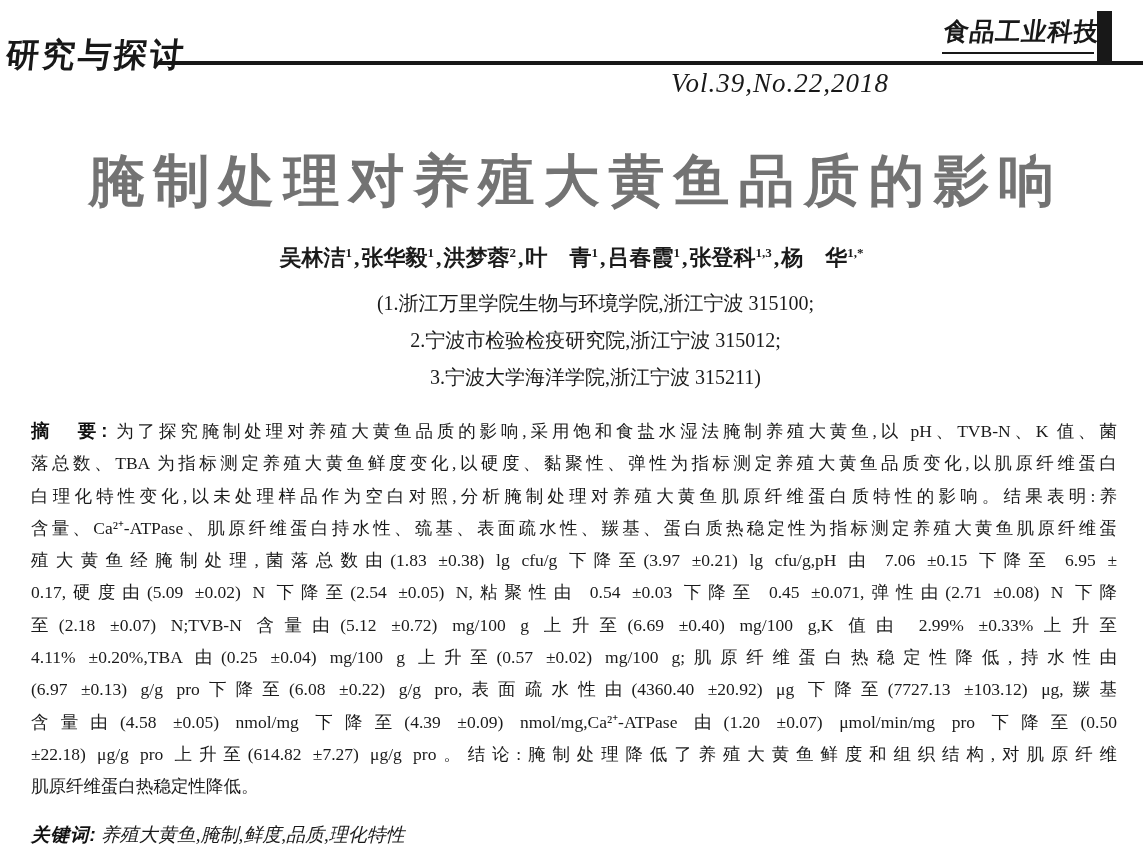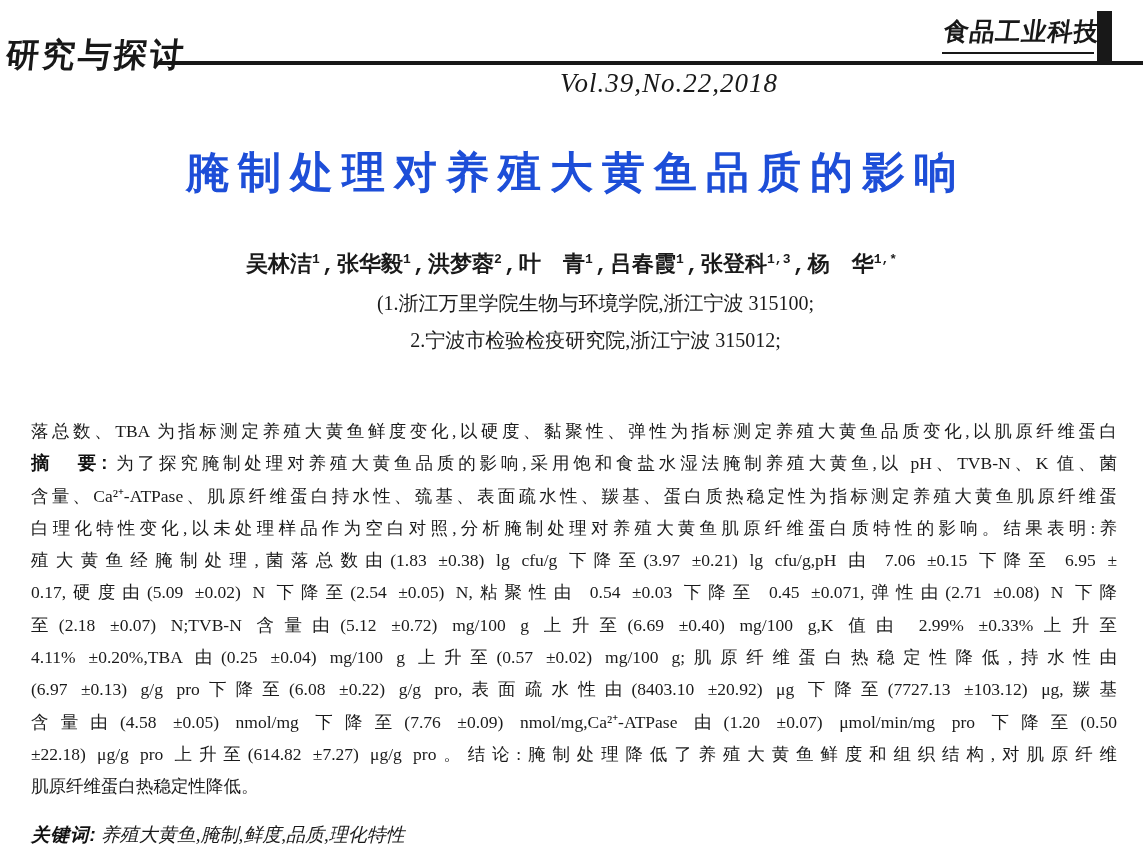--- a/index.html
+++ b/index.html
@@ -18,33 +18,33 @@
   }
   .rule-main { position:absolute; left:158px; top:61px; width:985px; height:4px; background:#181818; }
   .journal-name {
     position:absolute; left:944px; top:15px; width:152px; text-align:center;
     font-size:25px; font-weight:bold; letter-spacing:1px; transform:skewX(-8deg);
     color:#181818; white-space:nowrap;
   }
   .journal-underline { position:absolute; left:942px; top:52px; width:152px; height:2px; background:#181818; }
   .corner-bar { position:absolute; left:1097px; top:11px; width:15px; height:52px; background:#181818; }
   .volume {
-    position:absolute; left:560px; top:68px; width:440px; text-align:left;
+    position:absolute; left:560px; top:68px; width:440px; text-align:center;
     font-style:italic; font-size:27px; letter-spacing:1px; color:#181818;
   }
 
   
   .title {
     position:absolute; left:0; top:144px; width:100%; text-align:center;
-    font-size:43px; font-weight:bold; letter-spacing:9px; text-indent:9px;
-    color:#1d4ed8; white-space:nowrap;
+    font-size:56px; font-weight:bold; letter-spacing:9px; text-indent:9px;
+    color:#737373; white-space:nowrap;
   }
   .authors {
-    position:absolute; left:0; top:249px; width:100%; text-align:center;
-    font-family:Liberation Mono, monospace; font-weight:600; font-size:22px;
+    position:absolute; left:0; top:243px; width:100%; text-align:center;
+    font-family:Liberation Serif, serif; font-weight:600; font-size:22px;
     color:#1a1a1a; white-space:nowrap;
   }
   .authors sup { font-size:13px; font-weight:600; }
   .author-sep { padding:0 2px; }
   .affiliations { position:absolute; left:0; top:288px; width:100%; text-align:center; font-size:20px; color:#1a1a1a; }
   .aff-line { height:37px; line-height:31px;margin-left:48px; }
 
   
   .abstract { position:absolute; left:31px; top:418px; width:1086px; font-size:17.5px; color:#1a1a1a; }
   .abs-line {
@@ -72,33 +72,34 @@
   <div class="corner-bar"></div>
   <div class="volume">Vol.39,No.22,2018</div>
 
   <h1 class="title">腌制处理对养殖大黄鱼品质的影响</h1>
 
   <div class="authors"><span>吴林洁<sup>1</sup></span><span class="author-sep">,</span><span>张华毅<sup>1</sup></span><span class="author-sep">,</span><span>洪梦蓉<sup>2</sup></span><span class="author-sep">,</span><span>叶　青<sup>1</sup></span><span class="author-sep">,</span><span>吕春霞<sup>1</sup></span><span class="author-sep">,</span><span>张登科<sup>1,3</sup></span><span class="author-sep">,</span><span>杨　华<sup>1,*</sup></span></div>
 
   <div class="affiliations">
       <div class="aff-line">(1.浙江万里学院生物与环境学院,浙江宁波 315100;</div>
       <div class="aff-line">2.宁波市检验检疫研究院,浙江宁波 315012;</div>
+      <div class="aff-line">3.宁波大学海洋学院,浙江宁波 315211)</div>
     </div>
 
   <div class="abstract">
+      <div class="abs-line"><b class="inline-label">摘　要:</b>为了探究腌制处理对养殖大黄鱼品质的影响,采用饱和食盐水湿法腌制养殖大黄鱼,以 pH、TVB-N、K 值、菌</div>
       <div class="abs-line">落总数、TBA 为指标测定养殖大黄鱼鲜度变化,以硬度、黏聚性、弹性为指标测定养殖大黄鱼品质变化,以肌原纤维蛋白</div>
-      <div class="abs-line"><b class="inline-label">摘　要:</b>为了探究腌制处理对养殖大黄鱼品质的影响,采用饱和食盐水湿法腌制养殖大黄鱼,以 pH、TVB-N、K 值、菌</div>
+      <div class="abs-line">白理化特性变化,以未处理样品作为空白对照,分析腌制处理对养殖大黄鱼肌原纤维蛋白质特性的影响。结果表明:养</div>
       <div class="abs-line">含量、Ca²⁺-ATPase、肌原纤维蛋白持水性、巯基、表面疏水性、羰基、蛋白质热稳定性为指标测定养殖大黄鱼肌原纤维蛋</div>
-      <div class="abs-line">白理化特性变化,以未处理样品作为空白对照,分析腌制处理对养殖大黄鱼肌原纤维蛋白质特性的影响。结果表明:养</div>
       <div class="abs-line">殖大黄鱼经腌制处理,菌落总数由(1.83 ±0.38) lg cfu/g 下降至(3.97 ±0.21) lg cfu/g,pH 由 7.06 ±0.15 下降至 6.95 ±</div>
       <div class="abs-line">0.17,硬度由(5.09 ±0.02) N 下降至(2.54 ±0.05) N,粘聚性由 0.54 ±0.03 下降至 0.45 ±0.071,弹性由(2.71 ±0.08) N 下降</div>
       <div class="abs-line">至(2.18 ±0.07) N;TVB-N 含量由(5.12 ±0.72) mg/100 g 上升至(6.69 ±0.40) mg/100 g,K 值由 2.99% ±0.33%上升至</div>
       <div class="abs-line">4.11% ±0.20%,TBA 由(0.25 ±0.04) mg/100 g 上升至(0.57 ±0.02) mg/100 g;肌原纤维蛋白热稳定性降低,持水性由</div>
-      <div class="abs-line">(6.97 ±0.13) g/g pro下降至(6.08 ±0.22) g/g pro,表面疏水性由(8403.10 ±20.92) μg 下降至(7727.13 ±103.12) μg,羰基</div>
-      <div class="abs-line">含量由(4.58 ±0.05) nmol/mg 下降至(7.76 ±0.09) nmol/mg,Ca²⁺-ATPase 由(1.20 ±0.07) μmol/min/mg pro 下降至(0.50</div>
+      <div class="abs-line">(6.97 ±0.13) g/g pro下降至(6.08 ±0.22) g/g pro,表面疏水性由(4360.40 ±20.92) μg 下降至(7727.13 ±103.12) μg,羰基</div>
+      <div class="abs-line">含量由(4.58 ±0.05) nmol/mg 下降至(4.39 ±0.09) nmol/mg,Ca²⁺-ATPase 由(1.20 ±0.07) μmol/min/mg pro 下降至(0.50</div>
       <div class="abs-line">±22.18) μg/g pro 上升至(614.82 ±7.27) μg/g pro。结论:腌制处理降低了养殖大黄鱼鲜度和组织结构,对肌原纤维</div>
       <div class="abs-line abs-last">肌原纤维蛋白热稳定性降低。</div>
     </div>
 
   <div class="keywords">
     <b class="inline-label">关键词:</b><span>养殖大黄鱼,腌制,鲜度,品质,理化特性</span>
   </div>
 
 </div>
 

